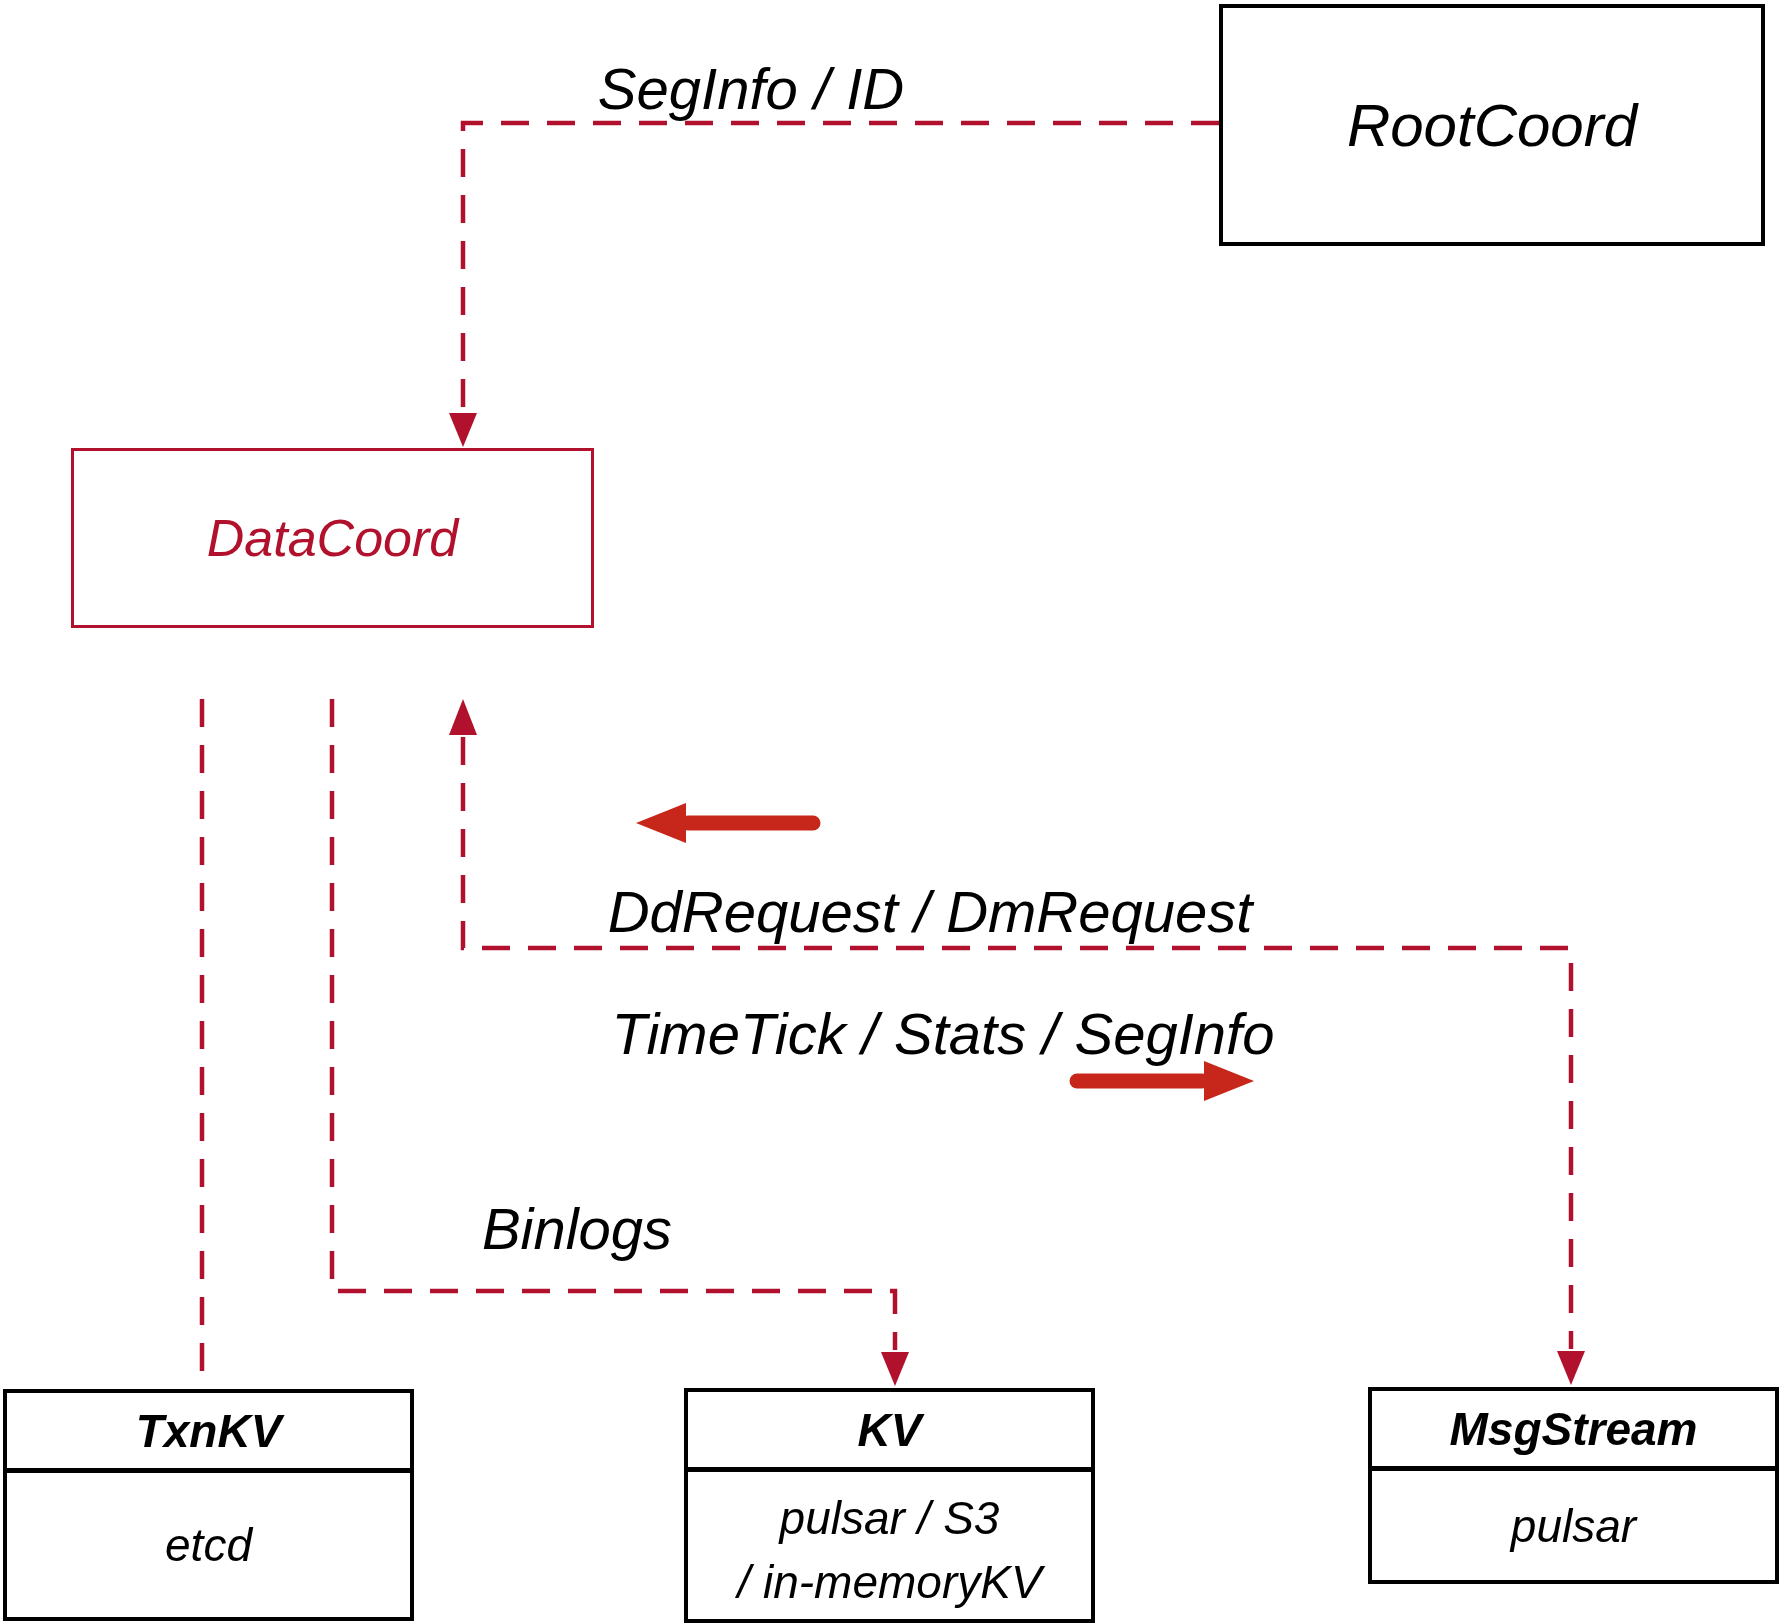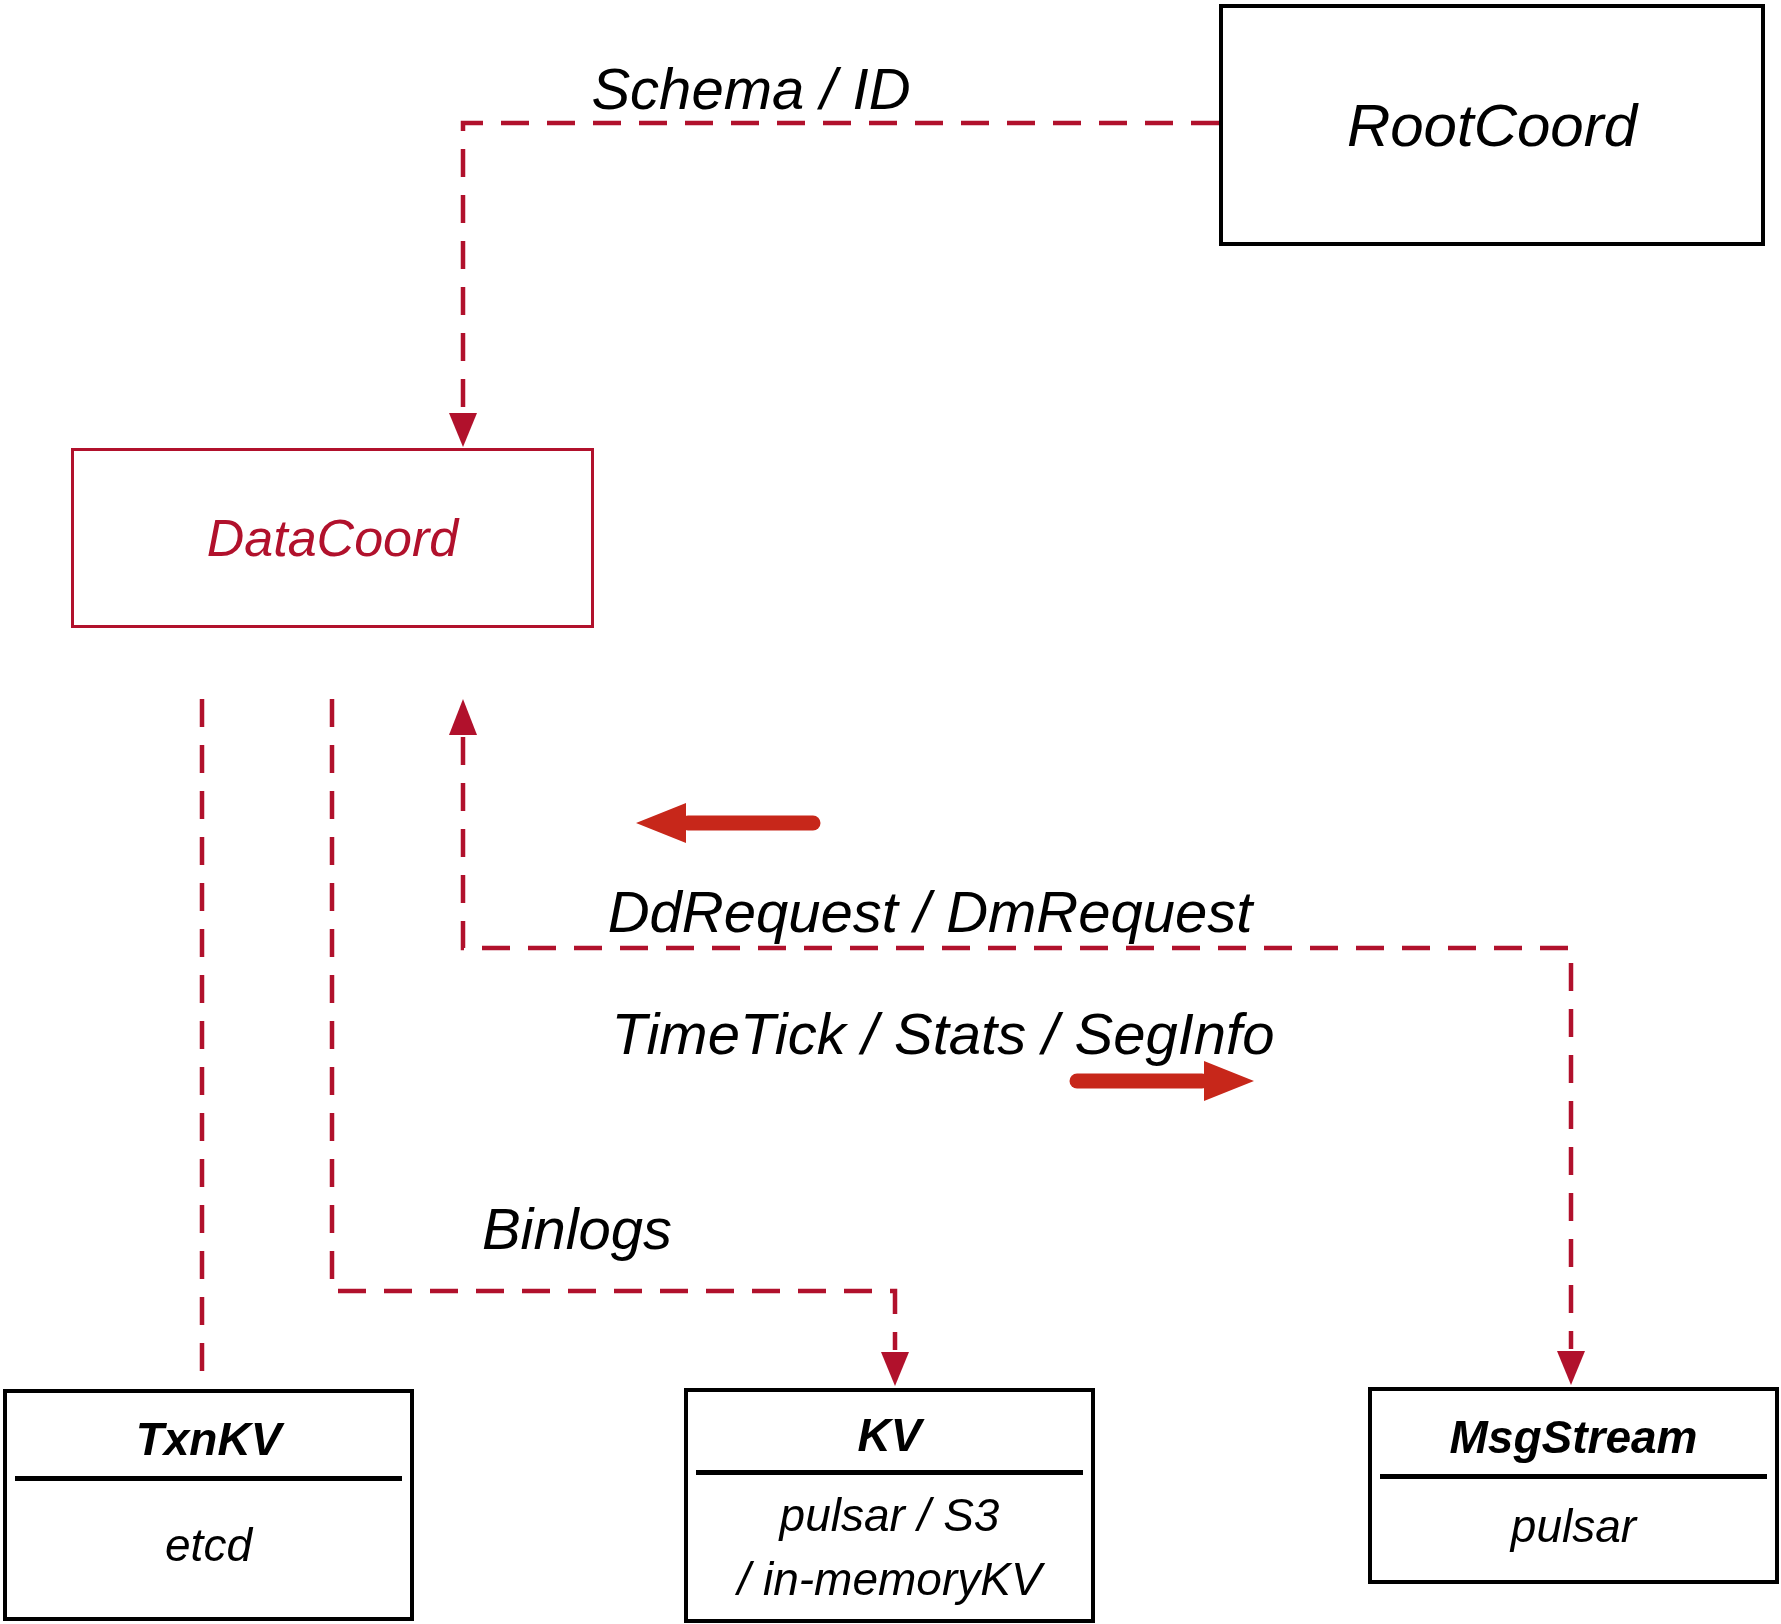--- a/index.html
+++ b/index.html
@@ -14,21 +14,21 @@
   .solid-shaft{stroke:#c7271a;stroke-width:15;stroke-linecap:round;fill:none;}
   .solid-head{fill:#c7271a;stroke:none;}
 
   .box{
     position:absolute;box-sizing:border-box;background:#fff;
     display:flex;align-items:center;justify-content:center;text-align:center;
   }
   #rootcoord{left:1219px;top:4px;width:546px;height:242px;border:4px solid #000;font-size:60px;}
   #datacoord{left:71px;top:448px;width:523px;height:180px;border:3px solid #b1112c;color:#b1112c;font-size:52px;}
 
-  .stack{flex-direction:column;align-items:stretch;justify-content:flex-start;padding:8px;}
+  .stack{flex-direction:column;align-items:stretch;justify-content:flex-start;padding:0;}
   .stack .hdr{
     height:75px;border-bottom:5px solid #000;display:flex;align-items:center;justify-content:center;
     font-weight:bold;font-size:46px;
   }
   .stack .bod{
     flex:1;display:flex;flex-direction:column;align-items:center;justify-content:center;
     font-size:46px;line-height:64px;
   }
   #txnkv{left:3px;top:1389px;width:411px;height:232px;border:4px solid #000;}
   #kv{left:684px;top:1388px;width:411px;height:235px;border:4px solid #000;gap:8px;}
@@ -103,18 +103,18 @@
     </div>
   </div>
 
   <div class="box stack" id="msgstream">
     <div class="hdr">MsgStream</div>
     <div class="bod">
       <span>pulsar</span>
     </div>
   </div>
 
-  <div class="edge-label" id="lbl-schema">Schema / ID</div>
+  <div class="edge-label" id="lbl-schema">SegInfo / ID</div>
   <div class="edge-label" id="lbl-dd">DdRequest / DmRequest</div>
   <div class="edge-label" id="lbl-bin">Binlogs</div>
   <div class="edge-label" id="lbl-tt">TimeTick / Stats / SegInfo</div>
 
 </div>
 
 </body></html>

